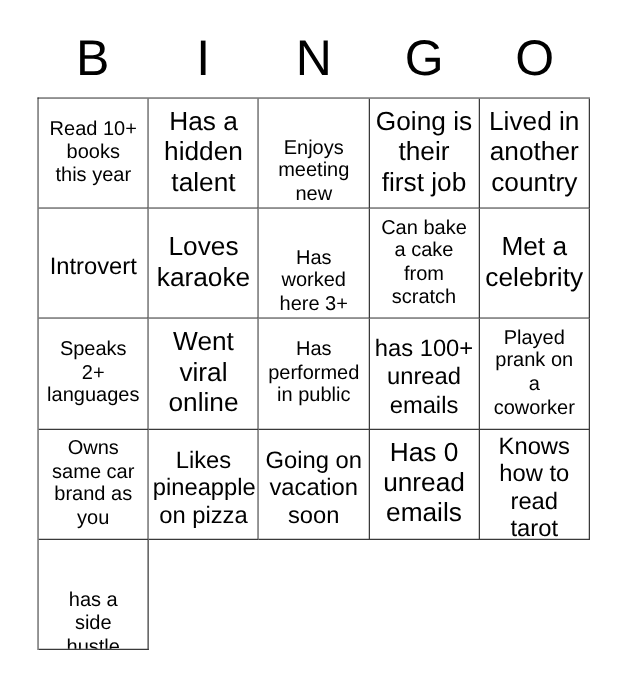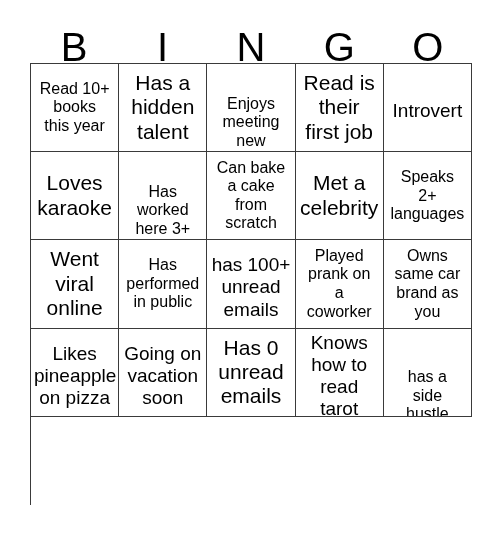--- a/index.html
+++ b/index.html
@@ -41,21 +41,21 @@
     font-weight: 400;
     letter-spacing: 0;
     color: #000000;
     user-select: none;
   }
 
   
   .grid {
     position: absolute;
     left: 30px;
-    top: 63px;
+    top: 78px;
     width: 442px;
     height: 442px;
     box-sizing: border-box;
     border-top: 1px solid #3a3a3a;
     border-left: 1px solid #3a3a3a;
     display: grid;
     grid-template-columns: repeat(5, 1fr);
     grid-template-rows: repeat(5, 1fr);
     background: #ffffff;
   }
@@ -115,23 +115,28 @@
 hidden
 talent</span>
       </div>
       <div class="cell">
         <span class="cell-text fs-xs">Enjoys
 meeting
 new
 people</span>
       </div>
       <div class="cell">
-        <span class="cell-text fs-lg">Read is
+        <span class="cell-text fs-lg">Going is
 their
 first job</span>
+      </div>
+      <div class="cell">
+        <span class="cell-text fs-lg">Lived in
+another
+country</span>
       </div>
       <div class="cell">
         <span class="cell-text fs-md">Introvert</span>
       </div>
       <div class="cell">
         <span class="cell-text fs-lg">Loves
 karaoke</span>
       </div>
       <div class="cell">
         <span class="cell-text fs-xs">Has

